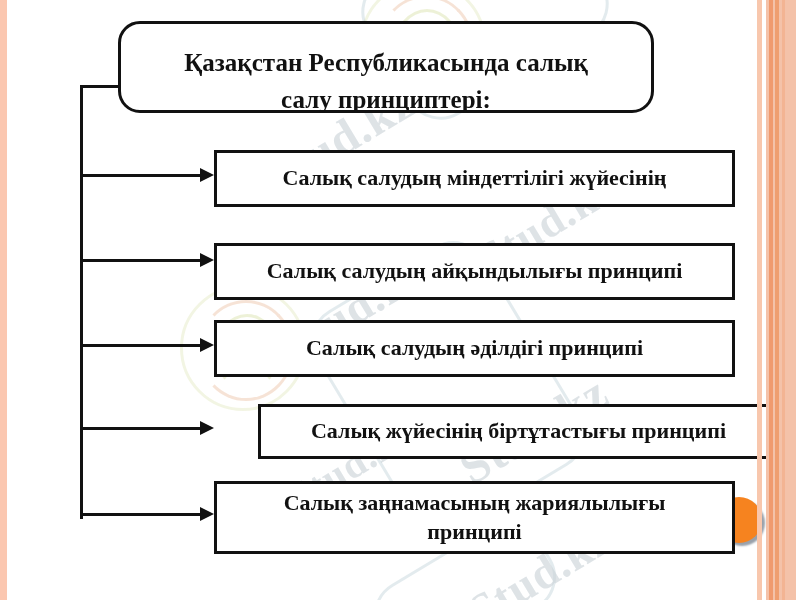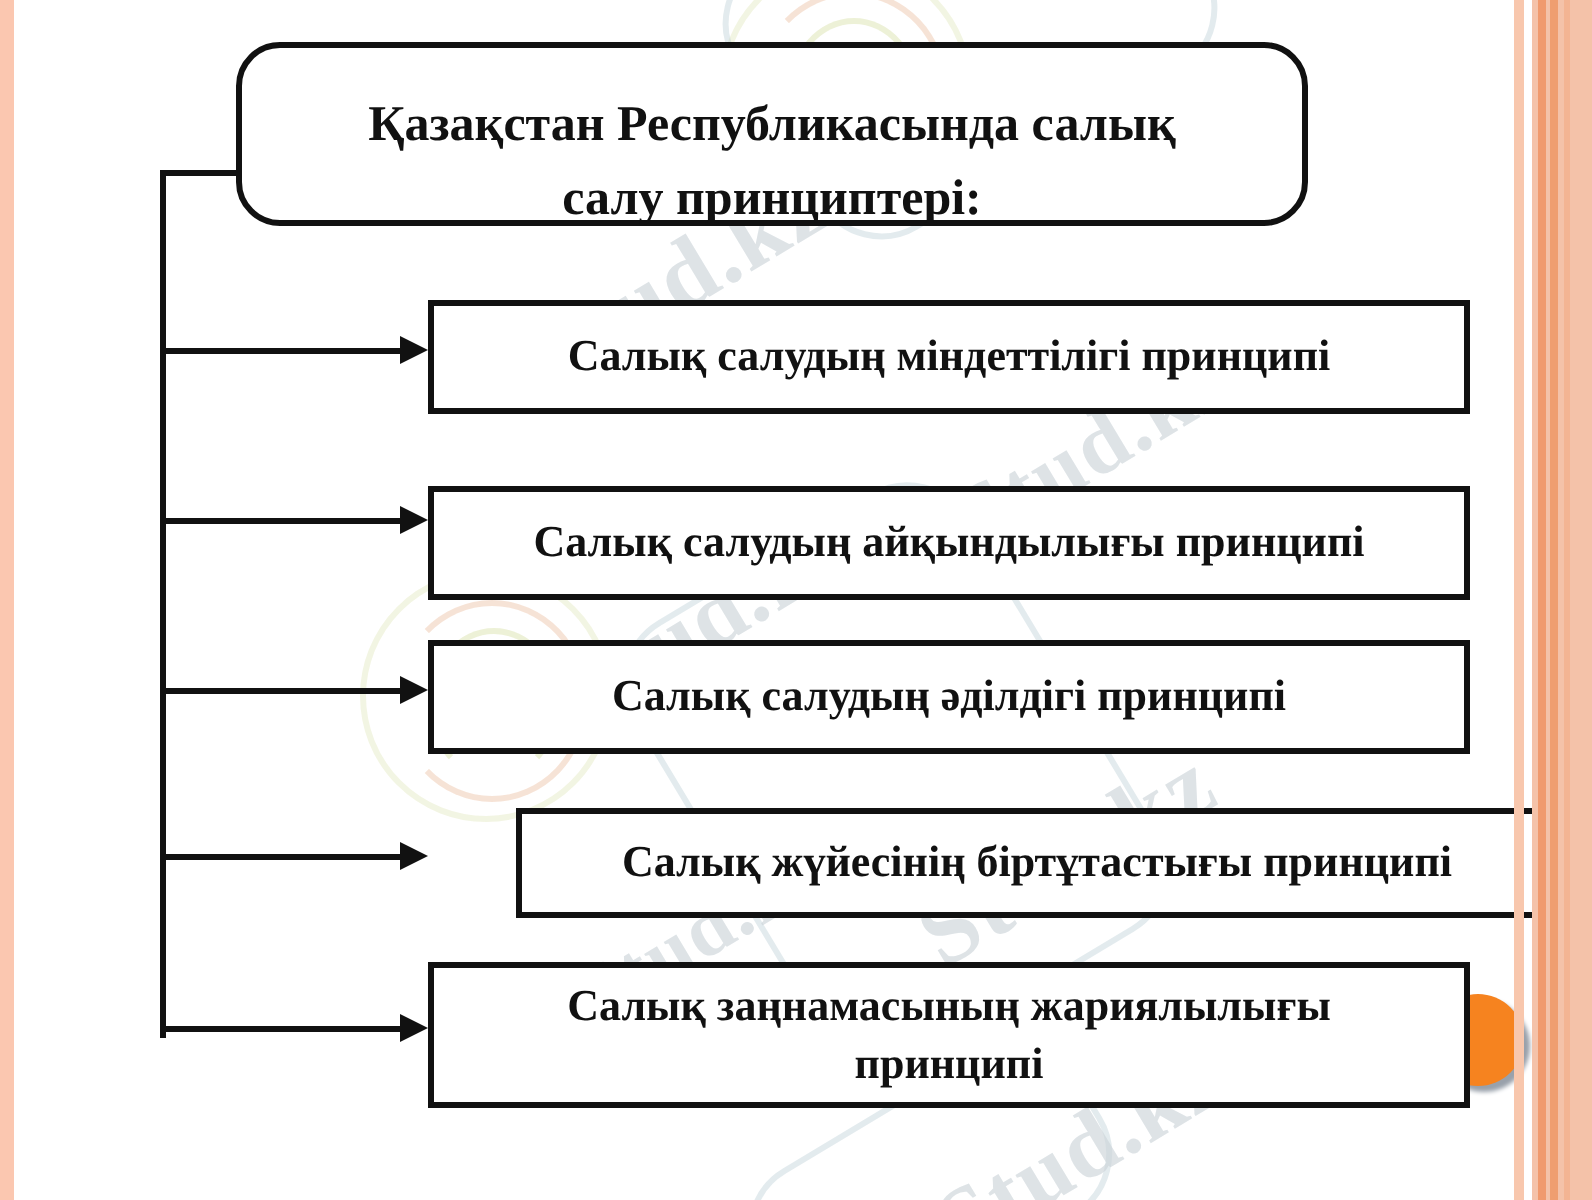--- a/index.html
+++ b/index.html
@@ -109,21 +109,21 @@
   <div class="arrow" style="top:259px;"></div>
   <div class="arrow" style="top:344px;"></div>
   <div class="arrow" style="top:427px;"></div>
   <div class="arrow" style="top:513px;"></div>
 
   <div class="title-box">
     <div class="inner">Қазақстан Республикасында салық салу принциптері:</div>
   </div>
 
   <div class="pbox b1">
-    <div class="inner">Салық салудың міндеттілігі принципі</div>
+    <div class="inner">Салық салудың міндеттілігі жүйесінің</div>
   </div>
   <div class="pbox b2">
     <div class="inner">Салық салудың айқындылығы принципі</div>
   </div>
   <div class="pbox b3">
     <div class="inner">Салық салудың әділдігі принципі</div>
   </div>
   <div class="pbox b4">
     <div class="inner">Салық жүйесінің біртұтастығы принципі</div>
   </div>

